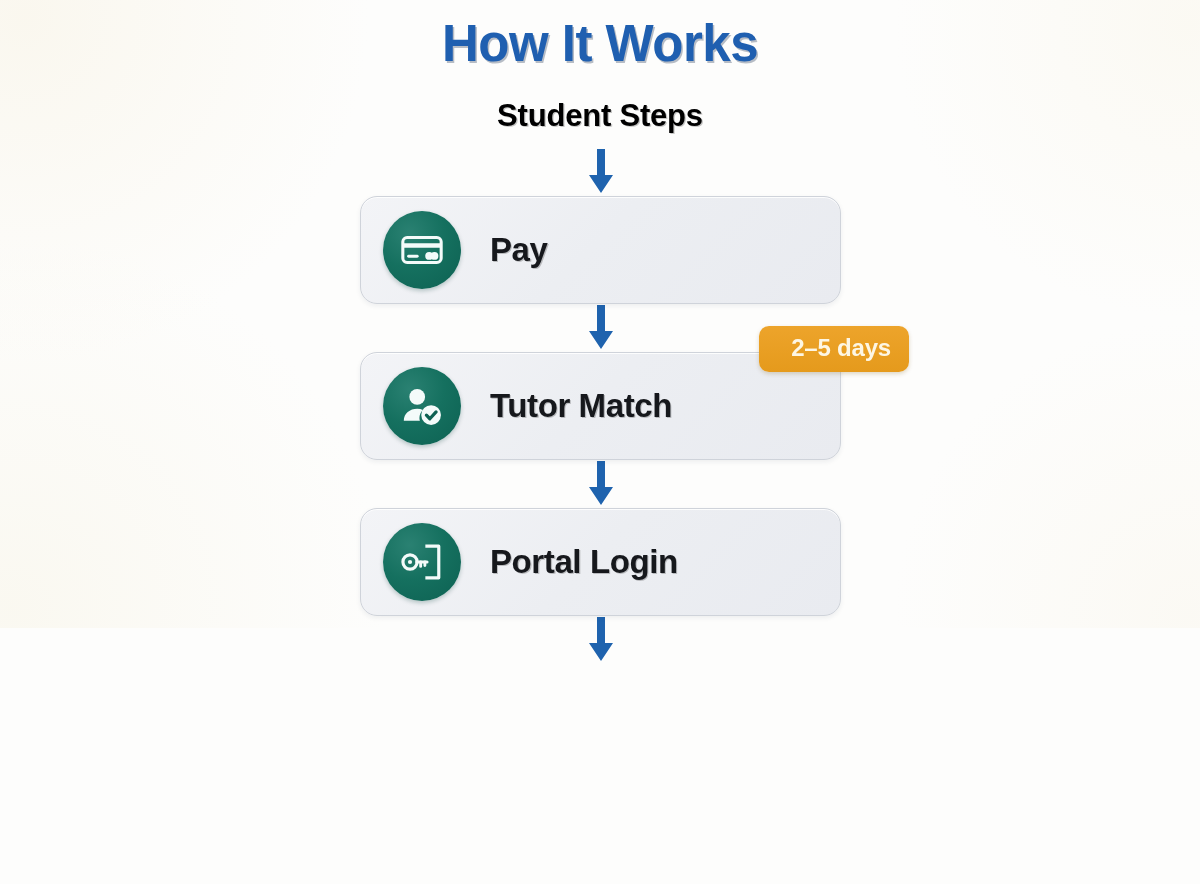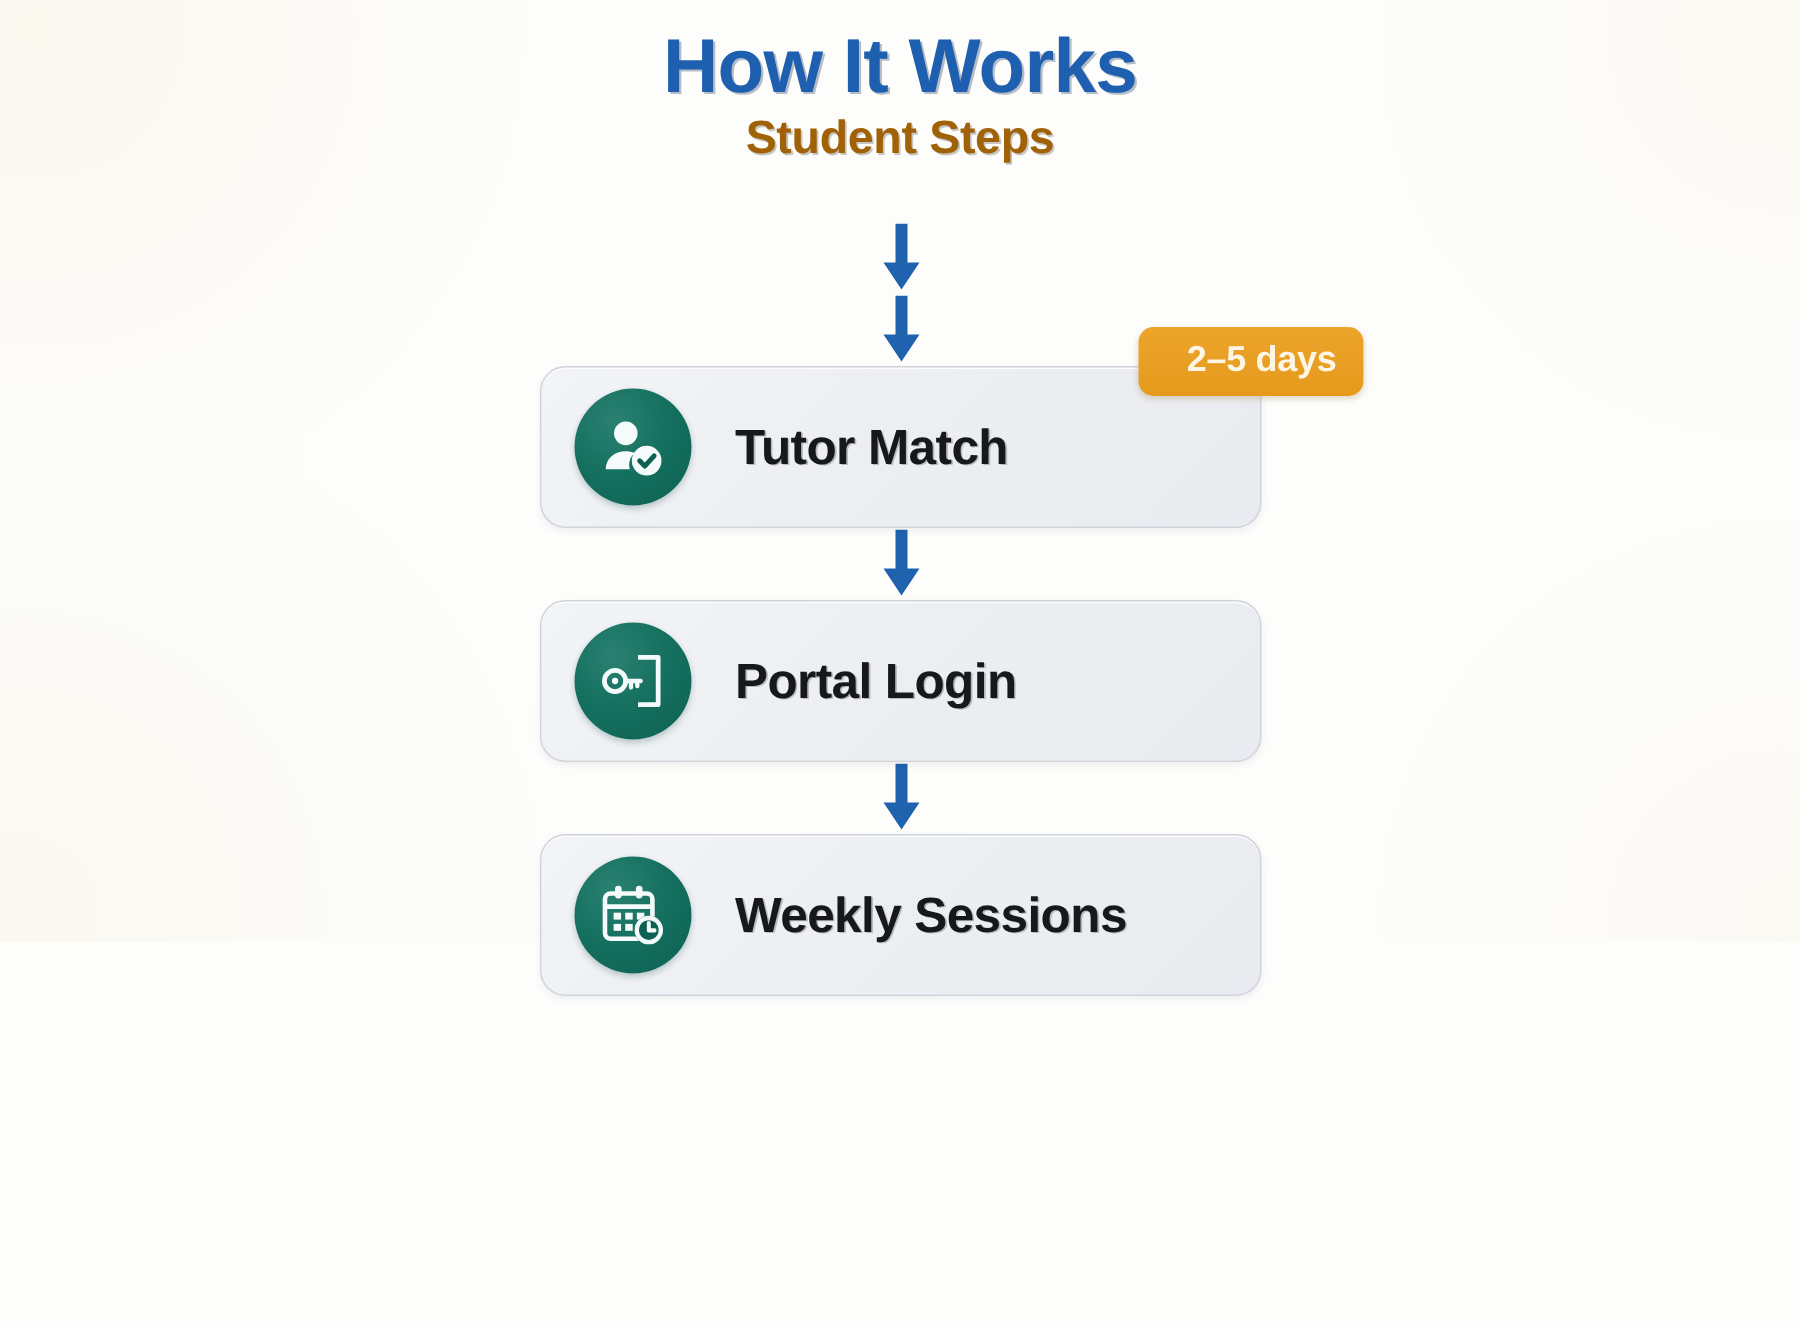--- a/index.html
+++ b/index.html
@@ -47,25 +47,25 @@
   .main-title {
     font-size: 51px;
     font-weight: 700;
     letter-spacing: -0.5px;
     color: #1f5fb0;
     text-shadow: 1.5px 1.5px 0 rgba(20,40,70,0.30);
     line-height: 1.08;
   }
 
   .sub-title {
-    margin-top: 4px;
+    margin-top: 28px;
     font-size: 31px;
     font-weight: 700;
     letter-spacing: -0.2px;
-    color: #a16207;
+    color: #000000;
     text-shadow: 1.2px 1.2px 0 rgba(0,0,0,0.22);
     line-height: 1.1;
   }
 
   
   .flow {
     position: absolute;
     top: 148px;
     left: 360px;
     width: 481px;
@@ -154,20 +154,34 @@
 
   <div class="flow">
 
 
     <div class="connector">
       <svg width="34" height="46" viewBox="0 0 34 46">
         <path d="M13 0h8v26h8l-12 18L5 26h8z" fill="#1f63ae"></path>
       </svg>
     </div>
 
+    <div class="step-wrap">
+      <div class="step-card">
+        <div class="step-icon">
+          <svg width="46" height="46" viewBox="0 0 48 48" fill="none">
+            <rect x="4" y="11" width="40" height="26" rx="4.5" stroke="#f4fbfa" stroke-width="3.2"></rect>
+            <path d="M4.6 19.3h38.8" stroke="#f4fbfa" stroke-width="4.6"></path>
+            <path d="M10 30.5h9" stroke="#f4fbfa" stroke-width="3" stroke-linecap="round"></path>
+            <circle cx="31.5" cy="30.2" r="4.1" fill="#f4fbfa"></circle>
+            <circle cx="37" cy="30.2" r="4.1" fill="#f4fbfa"></circle>
+          </svg>
+        </div>
+        <div class="step-label">Pay</div>
+      </div>
+    </div>
 
     <div class="connector">
       <svg width="34" height="46" viewBox="0 0 34 46">
         <path d="M13 0h8v26h8l-12 18L5 26h8z" fill="#1f63ae"></path>
       </svg>
     </div>
 
     <div class="step-wrap">
       <div class="step-card">
         <div class="step-icon">
@@ -203,36 +217,15 @@
         <div class="step-label">Portal Login</div>
       </div>
     </div>
 
     <div class="connector">
       <svg width="34" height="46" viewBox="0 0 34 46">
         <path d="M13 0h8v26h8l-12 18L5 26h8z" fill="#1f63ae"></path>
       </svg>
     </div>
 
-    <div class="step-wrap">
-      <div class="step-card">
-        <div class="step-icon">
-          <svg width="46" height="46" viewBox="0 0 48 48" fill="none">
-            <rect x="4.5" y="9" width="33" height="31.5" rx="4" stroke="#f4fbfa" stroke-width="3.2" fill="none"></rect>
-            <path d="M5 18.2h32.3" stroke="#f4fbfa" stroke-width="3.2"></path>
-            <rect x="11.5" y="3.6" width="4.6" height="9" rx="2.3" fill="#f4fbfa"></rect>
-            <rect x="26" y="3.6" width="4.6" height="9" rx="2.3" fill="#f4fbfa"></rect>
-            <rect x="10.5" y="22.4" width="5.2" height="4.8" fill="#f4fbfa"></rect>
-            <rect x="18.6" y="22.4" width="5.2" height="4.8" fill="#f4fbfa"></rect>
-            <rect x="26.7" y="22.4" width="5.2" height="4.8" fill="#f4fbfa"></rect>
-            <rect x="10.5" y="30.2" width="5.2" height="4.8" fill="#f4fbfa"></rect>
-            <rect x="18.6" y="30.2" width="5.2" height="4.8" fill="#f4fbfa"></rect>
-            <circle cx="35" cy="34.5" r="10" fill="#0d6152"></circle>
-            <circle cx="35" cy="34.5" r="8.4" stroke="#f4fbfa" stroke-width="3" fill="none"></circle>
-            <path d="M35 29.6v5.1h4" stroke="#f4fbfa" stroke-width="2.8" stroke-linecap="round" stroke-linejoin="round" fill="none"></path>
-          </svg>
-        </div>
-        <div class="step-label">Weekly Sessions</div>
-      </div>
-    </div>
 
   </div>
 </div>
 
 </body></html>

